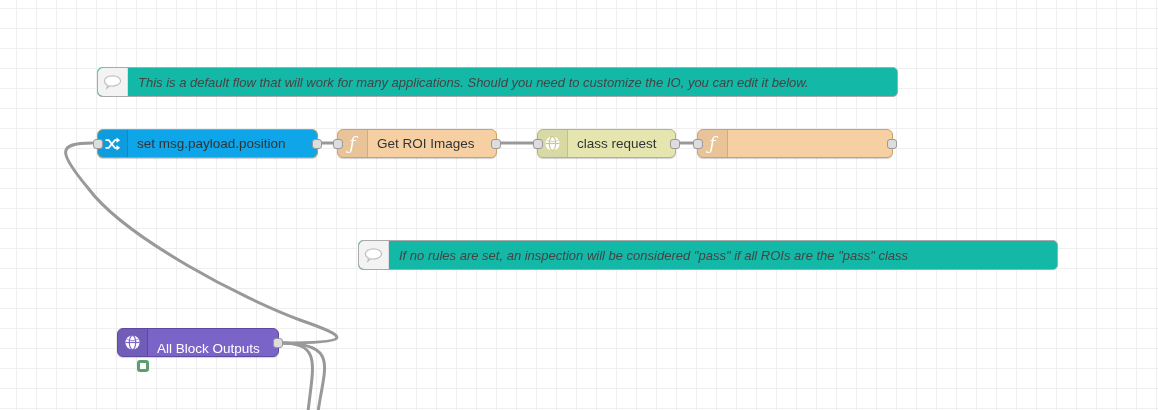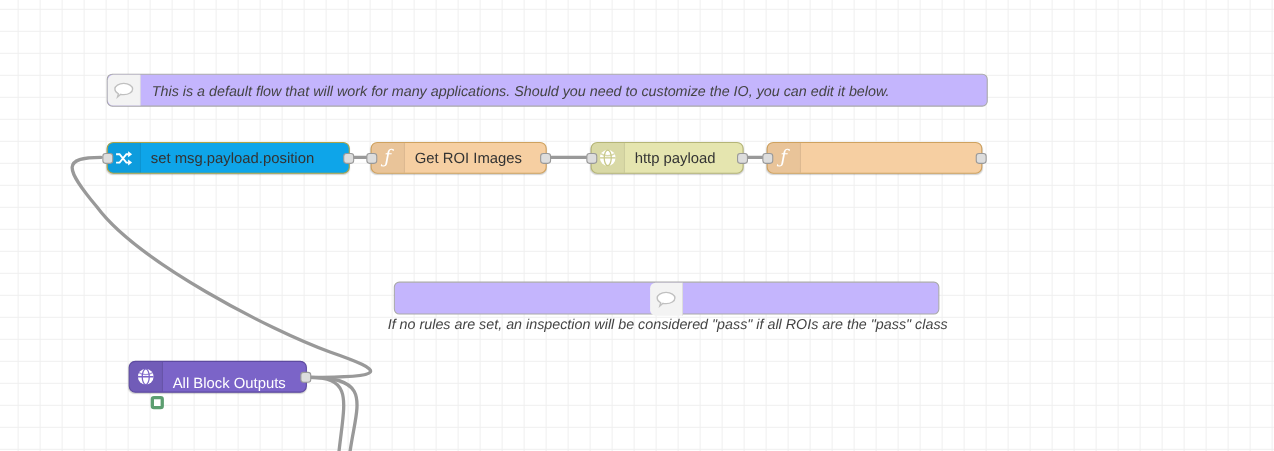--- a/index.html
+++ b/index.html
@@ -75,42 +75,42 @@
   .node-http     { left: 537px; top: 129px; width: 139px; background: #e5e5af; border-color: #b5b577; }
   .node-store    { left: 697px; top: 129px; width: 196px; background: #f6cfa2; border-color: #cfa25f; }
   .node-outputs  { left: 117px; top: 328px; width: 162px; background: #7b64c8; border-color: #5d4aa0; align-items: flex-end; }
   .node-outputs .node-label { color: #ffffff; }
   .node-outputs .icon-section { background: rgba(0,0,0,0.08); border-right-color: rgba(0,0,0,0.18); }
 
   
   .comment {
     position: absolute;
     height: 30px;
-    background: #c4b5fd;
+    background: #14b8a6;
     border: 1px solid #aaaaaa;
     border-radius: 5px;
     display: flex;
     align-items: center;
     z-index: 2;
     cursor: pointer;
   }
   .comment .icon-section {
     background: #f3f3f3;
     border-right: 1px solid #dddddd;
   }
   .comment-label {
     padding-left: 10px;
     padding-right: 8px;
     font-size: 13px;
     font-style: italic;
     color: #444444;
     white-space: nowrap;
   }
   .comment-1 { left:  97px; top:  67px; width: 801px; }
-  .comment-2 { left: 358px; top: 256px; width: 496px; flex-direction: column; }
+  .comment-2 { left: 358px; top: 240px; width: 700px; }
 
   
   .status-square {
     position: absolute;
     left: 137px; top: 360px;
     width: 12px; height: 12px;
     border: 3px solid #5c9e70;
     border-radius: 3px;
     background: #ffffff;
     z-index: 2;
@@ -173,21 +173,21 @@
   <div class="icon-section">
     <svg width="17" height="17" viewBox="0 0 16 16">
       <circle cx="8" cy="8" r="6.7" fill="#ffffff"></circle>
       <g stroke="#c9c98a" stroke-width="1.1" fill="none">
         <ellipse cx="8" cy="8" rx="3" ry="6.7"></ellipse>
         <path d="M1.3 8 h13.4"></path>
         <path d="M2.3 4.6 c1.5 1 3.5 1.6 5.7 1.6 s4.2 -0.6 5.7 -1.6" opacity="0.7"></path>
       </g>
     </svg>
   </div>
-  <span class="node-label">http payload</span>
+  <span class="node-label">class request</span>
   <div class="port port-in"></div>
   <div class="port port-out"></div>
 </div>
 
 <div class="node node-store italic">
   <div class="icon-section">
     <span class="ficon">ƒ</span>
   </div>
   <div class="port port-in"></div>
   <div class="port port-out"></div>

